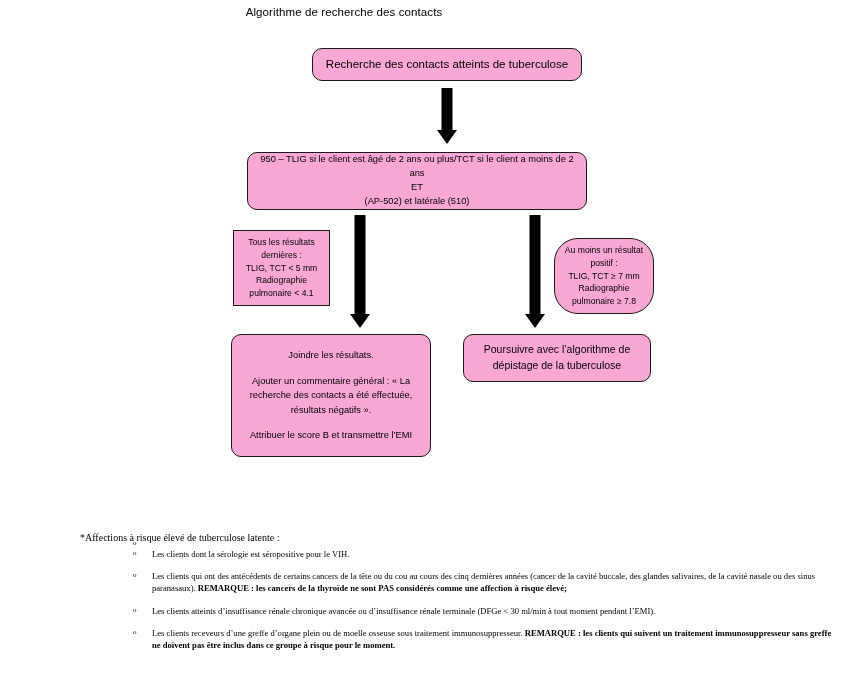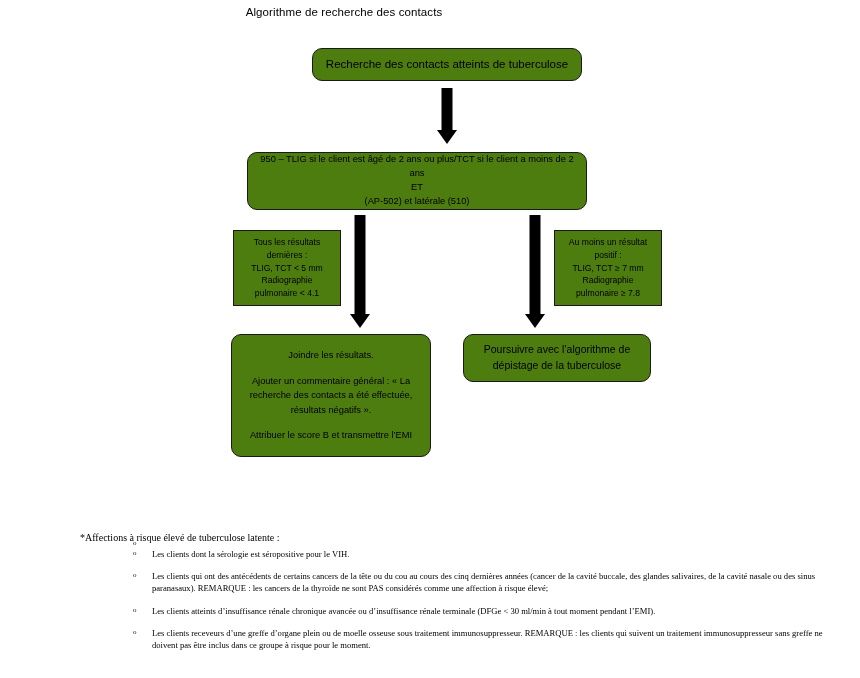--- a/index.html
+++ b/index.html
@@ -31,21 +31,21 @@
     font-size: 11.5px;
     font-weight: 400;
     letter-spacing: 0.1px;
   }
 
   
   .node {
     position: absolute;
     box-sizing: border-box;
     border: 1.4px solid #1a1a1a;
-    background: #4d7c0f;
+    background: #f9a8d4;
     display: flex;
     flex-direction: column;
     justify-content: center;
     align-items: center;
     text-align: center;
     font-size: 10.5px;
     line-height: 1.45;
     padding: 4px 8px;
   }
   .node.rounded { border-radius: 10px; }
@@ -61,29 +61,30 @@
     font-size: 11.5px;
   }
   #node-tests {
     left: 247px; top: 152px;
     width: 340px; height: 58px;
     font-size: 9.3px;
     line-height: 1.5;
   }
   #node-neg-criteria {
     left: 233px; top: 230px;
-    width: 108px; height: 76px;
+    width: 97px; height: 76px;
     font-size: 8.6px;
     line-height: 1.5;
   }
   #node-pos-criteria {
-    left: 554px; top: 230px;
-    width: 108px; height: 76px;
+    left: 554px; top: 238px;
+    width: 100px; height: 76px;
     font-size: 8.6px;
     line-height: 1.5;
+    border-radius: 24px;
   }
   #node-neg-action {
     left: 231px; top: 334px;
     width: 200px; height: 123px;
     font-size: 9.3px;
     line-height: 1.55;
   }
   #node-pos-action {
     left: 463px; top: 334px;
     width: 188px; height: 48px;
@@ -154,21 +155,21 @@
     font-size: 8.6px;
     line-height: 1.42;
   }
   .footnote-list li .marker {
     position: absolute;
     left: 14px;
     top: 0;
     font-size: 7px;
     line-height: 1.7;
   }
-  .footnote-list li .txt b { font-weight: normal; }
+  .footnote-list li .txt b { font-weight: bold; }
 </style>
 </head>
 <body>
 
 <div class="canvas">
 
   <div class="chart-title">Algorithme de recherche des contacts</div>
 
   <div class="node rounded" id="node-start">
     <p>Recherche des contacts atteints de tuberculose</p>

